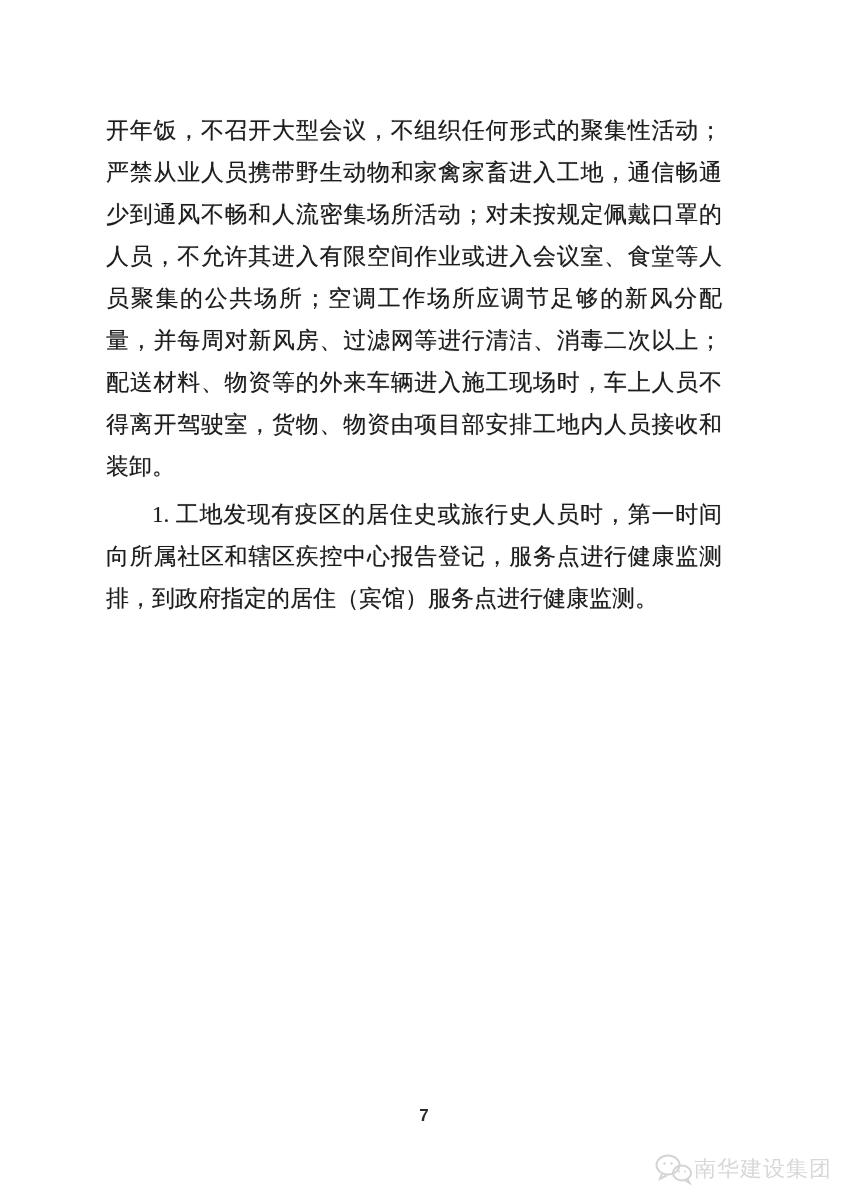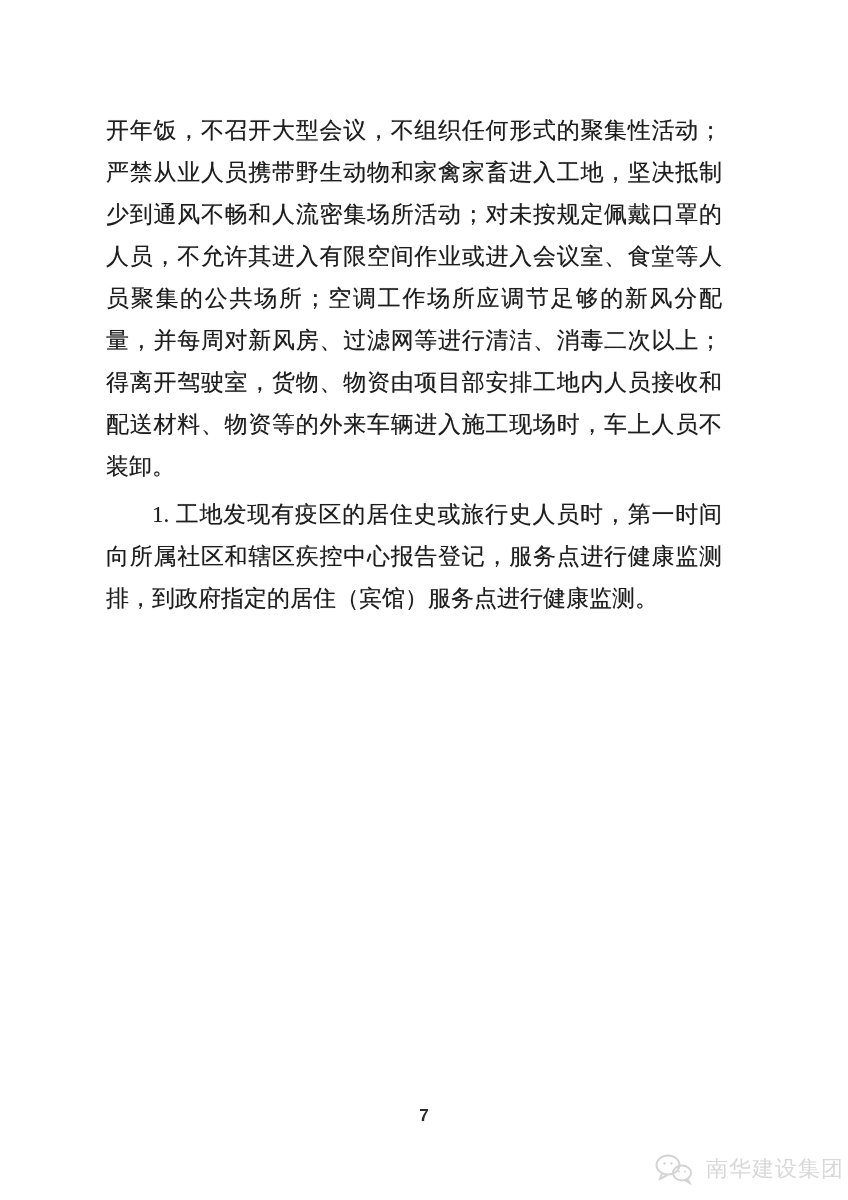--- a/index.html
+++ b/index.html
@@ -56,21 +56,21 @@
     font-size: 17px;
     color: #2b2b2b;
   }
   .watermark {
     position: absolute;
     left: 654px;
     top: 1148px;
     height: 42px;
     display: flex;
     align-items: center;
-    gap: 12px;
+    gap: 0;
     color: var(--watermark-color, #d8d8d8);
     user-select: none;
   }
   .watermark .wm-icon {
     width: 40px;
     height: 34px;
     flex: 0 0 auto;
   }
   .watermark .wm-text {
     font-family: "Liberation Sans", "DejaVu Sans", sans-serif;
@@ -80,27 +80,27 @@
   }
 </style>
 </head>
 <body>
 
 <div class="page">
 
   <div class="text-block">
       <div class="para">
         <div class="line">开年饭，不召开大型会议，不组织任何形式的聚集性活动；</div>
-        <div class="line">严禁从业人员携带野生动物和家禽家畜进入工地，坚决抵制</div>
+        <div class="line">严禁从业人员携带野生动物和家禽家畜进入工地，通信畅通</div>
         <div class="line">少到通风不畅和人流密集场所活动；对未按规定佩戴口罩的</div>
         <div class="line">人员，不允许其进入有限空间作业或进入会议室、食堂等人</div>
         <div class="line">员聚集的公共场所；空调工作场所应调节足够的新风分配</div>
         <div class="line">量，并每周对新风房、过滤网等进行清洁、消毒二次以上；</div>
+        <div class="line">配送材料、物资等的外来车辆进入施工现场时，车上人员不</div>
         <div class="line">得离开驾驶室，货物、物资由项目部安排工地内人员接收和</div>
-        <div class="line">配送材料、物资等的外来车辆进入施工现场时，车上人员不</div>
         <div class="line end">装卸。</div>
       </div>
       <div class="para">
         <div class="line first">1. 工地发现有疫区的居住史或旅行史人员时，第一时间</div>
         <div class="line">向所属社区和辖区疾控中心报告登记，服务点进行健康监测</div>
         <div class="line end">排，到政府指定的居住（宾馆）服务点进行健康监测。</div>
       </div>
     </div>
 
   <div class="page-number">7</div>

